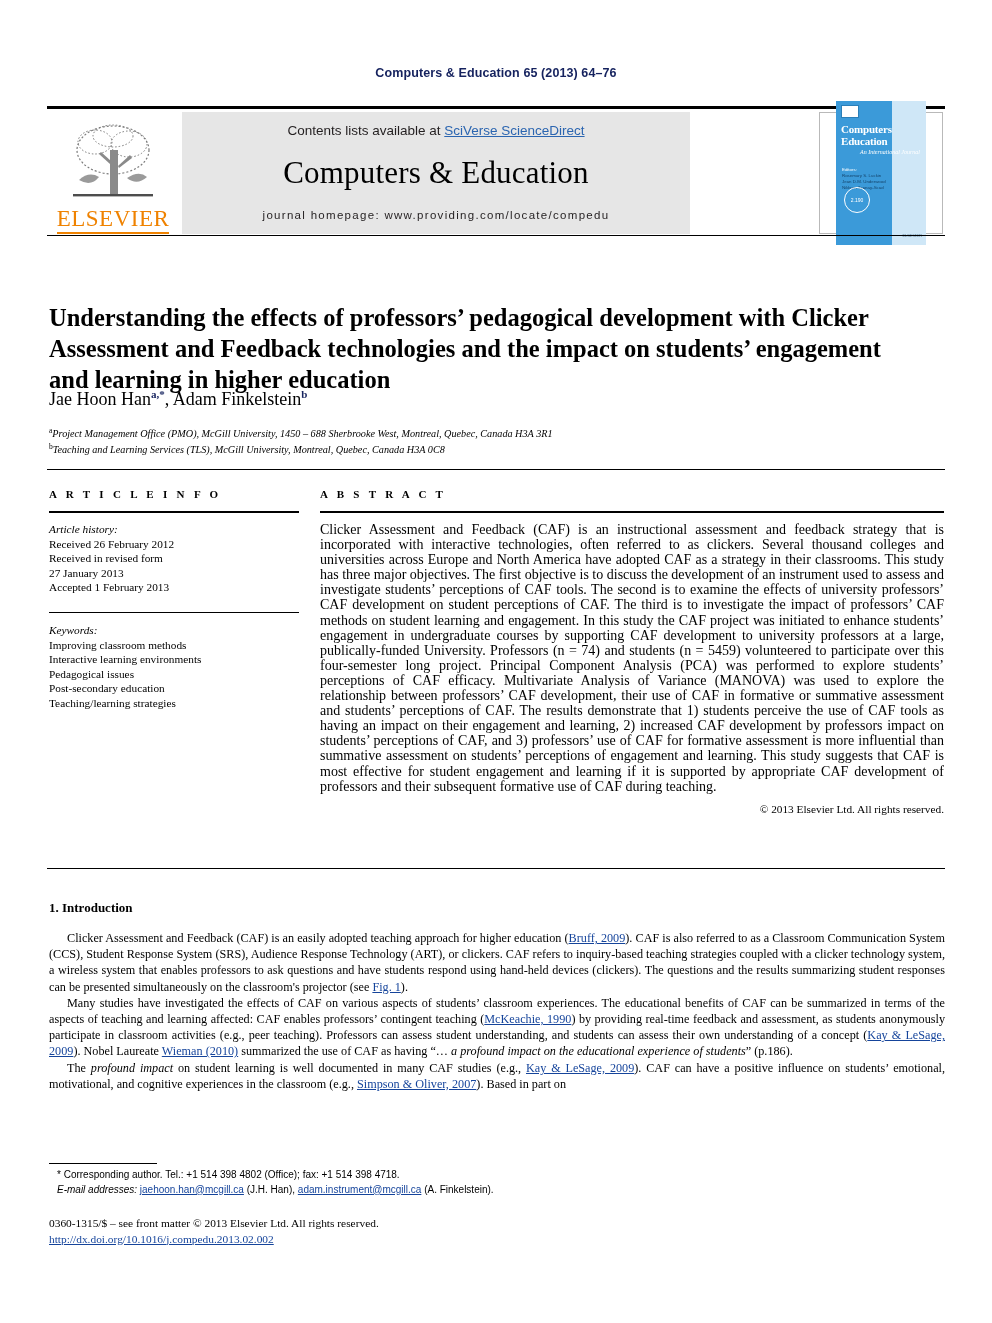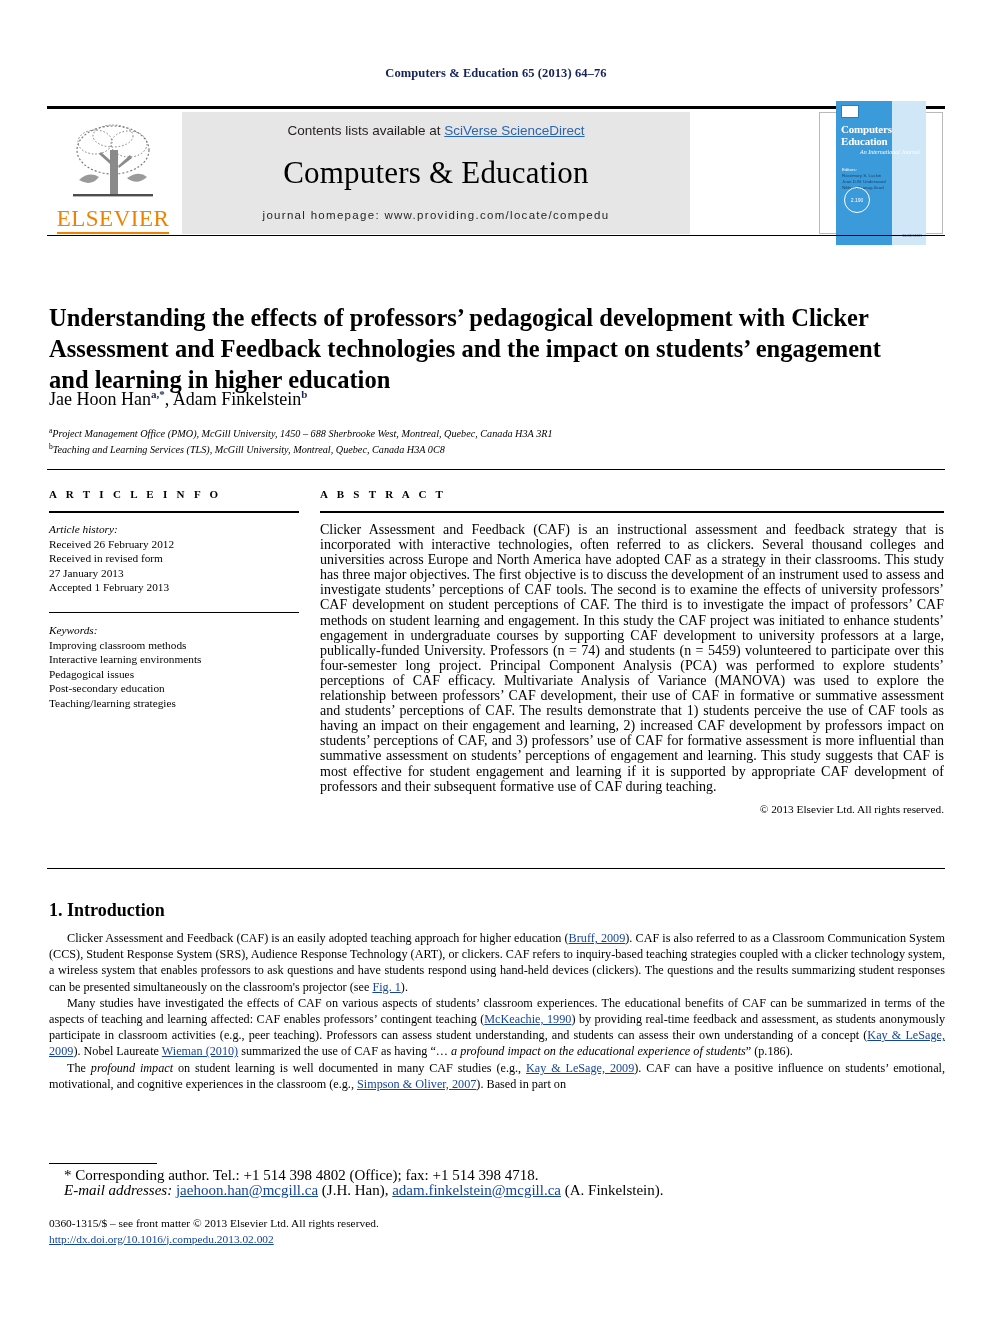--- a/index.html
+++ b/index.html
@@ -22,21 +22,21 @@
     background: #fff;
   }
 
   
   .running-head {
     position: absolute;
     top: 66px;
     left: 0;
     width: 992px;
     text-align: center;
-    font-family: Liberation Serif, serif;
+    font-family: Liberation Sans, sans-serif;
     font-weight: bold;
     font-size: 12.5px;
     color: #15225e;
     letter-spacing: .1px;
   }
 
   
   .masthead {
     position: absolute;
     top: 106px;
@@ -320,21 +320,21 @@
     font-size: 11.3px;
   }
 
   
   .section-title {
     position: absolute;
     top: 900px;
     left: 49px;
     font-family: "Liberation Serif", serif;
     font-weight: bold;
-    font-size: 18px;
+    font-size: 13px;
   }
   .body-text {
     position: absolute;
     top: 930px;
     left: 49px;
     width: 896px;
     font-family: "Liberation Serif", serif;
     font-size: 12.2px;
     line-height: 16.2px;
     text-align: justify;
@@ -349,24 +349,24 @@
     position: absolute;
     top: 1163px;
     left: 49px;
     width: 108px;
     height: 1px;
     background: #000;
   }
   .footnotes {
     position: absolute;
     top: 1168px;
-    left: 56px;
+    left: 49px;
     width: 620px;
-    font-family: Liberation Serif, serif;
-    font-size: 15px;
+    font-family: Liberation Sans, sans-serif;
+    font-size: 10px;
     line-height: 14.5px;
   }
   .footnotes .fn-line { padding-left: 16px; text-indent: -8px; }
   .footnotes .fn-em { font-style: italic; }
   .imprint {
     position: absolute;
     top: 1216px;
     left: 49px;
     width: 620px;
     font-family: "Liberation Serif", serif;
@@ -486,21 +486,21 @@
     <p>
       <span>The </span><span class="it">profound impact</span><span> on student learning is well documented in many CAF studies (e.g., </span><a class="lnk" href="#">Kay &amp; LeSage, 2009</a><span>). CAF can have a positive influence on students’ emotional, motivational, and cognitive experiences in the classroom (e.g., </span><a class="lnk" href="#">Simpson &amp; Oliver, 2007</a><span>). Based in part on</span>
     </p>
   </div>
 
   <div class="foot-rule"></div>
   <div class="footnotes">
     <div class="fn-line">* Corresponding author. Tel.: +1 514 398 4802 (Office); fax: +1 514 398 4718.</div>
     <div class="fn-line">
       <span class="fn-em">E-mail addresses:</span>
-      <a class="lnk" href="#">jaehoon.han@mcgill.ca</a><span> (J.H. Han), </span><a class="lnk" href="#">adam.finkelstein@mcgill.ca</a><span> (A. Finkelstein).</span>
+      <a class="lnk" href="#">jaehoon.han@mcgill.ca</a><span> (J.H. Han), </span><a class="lnk" href="#">adam.instrument@mcgill.ca</a><span> (A. Finkelstein).</span>
     </div>
   </div>
 
   <div class="imprint">
     <div>0360-1315/$ – see front matter © 2013 Elsevier Ltd. All rights reserved.</div>
     <a class="lnk" href="#">http://dx.doi.org/10.1016/j.compedu.2013.02.002</a>
   </div>
 
 </div>
 

